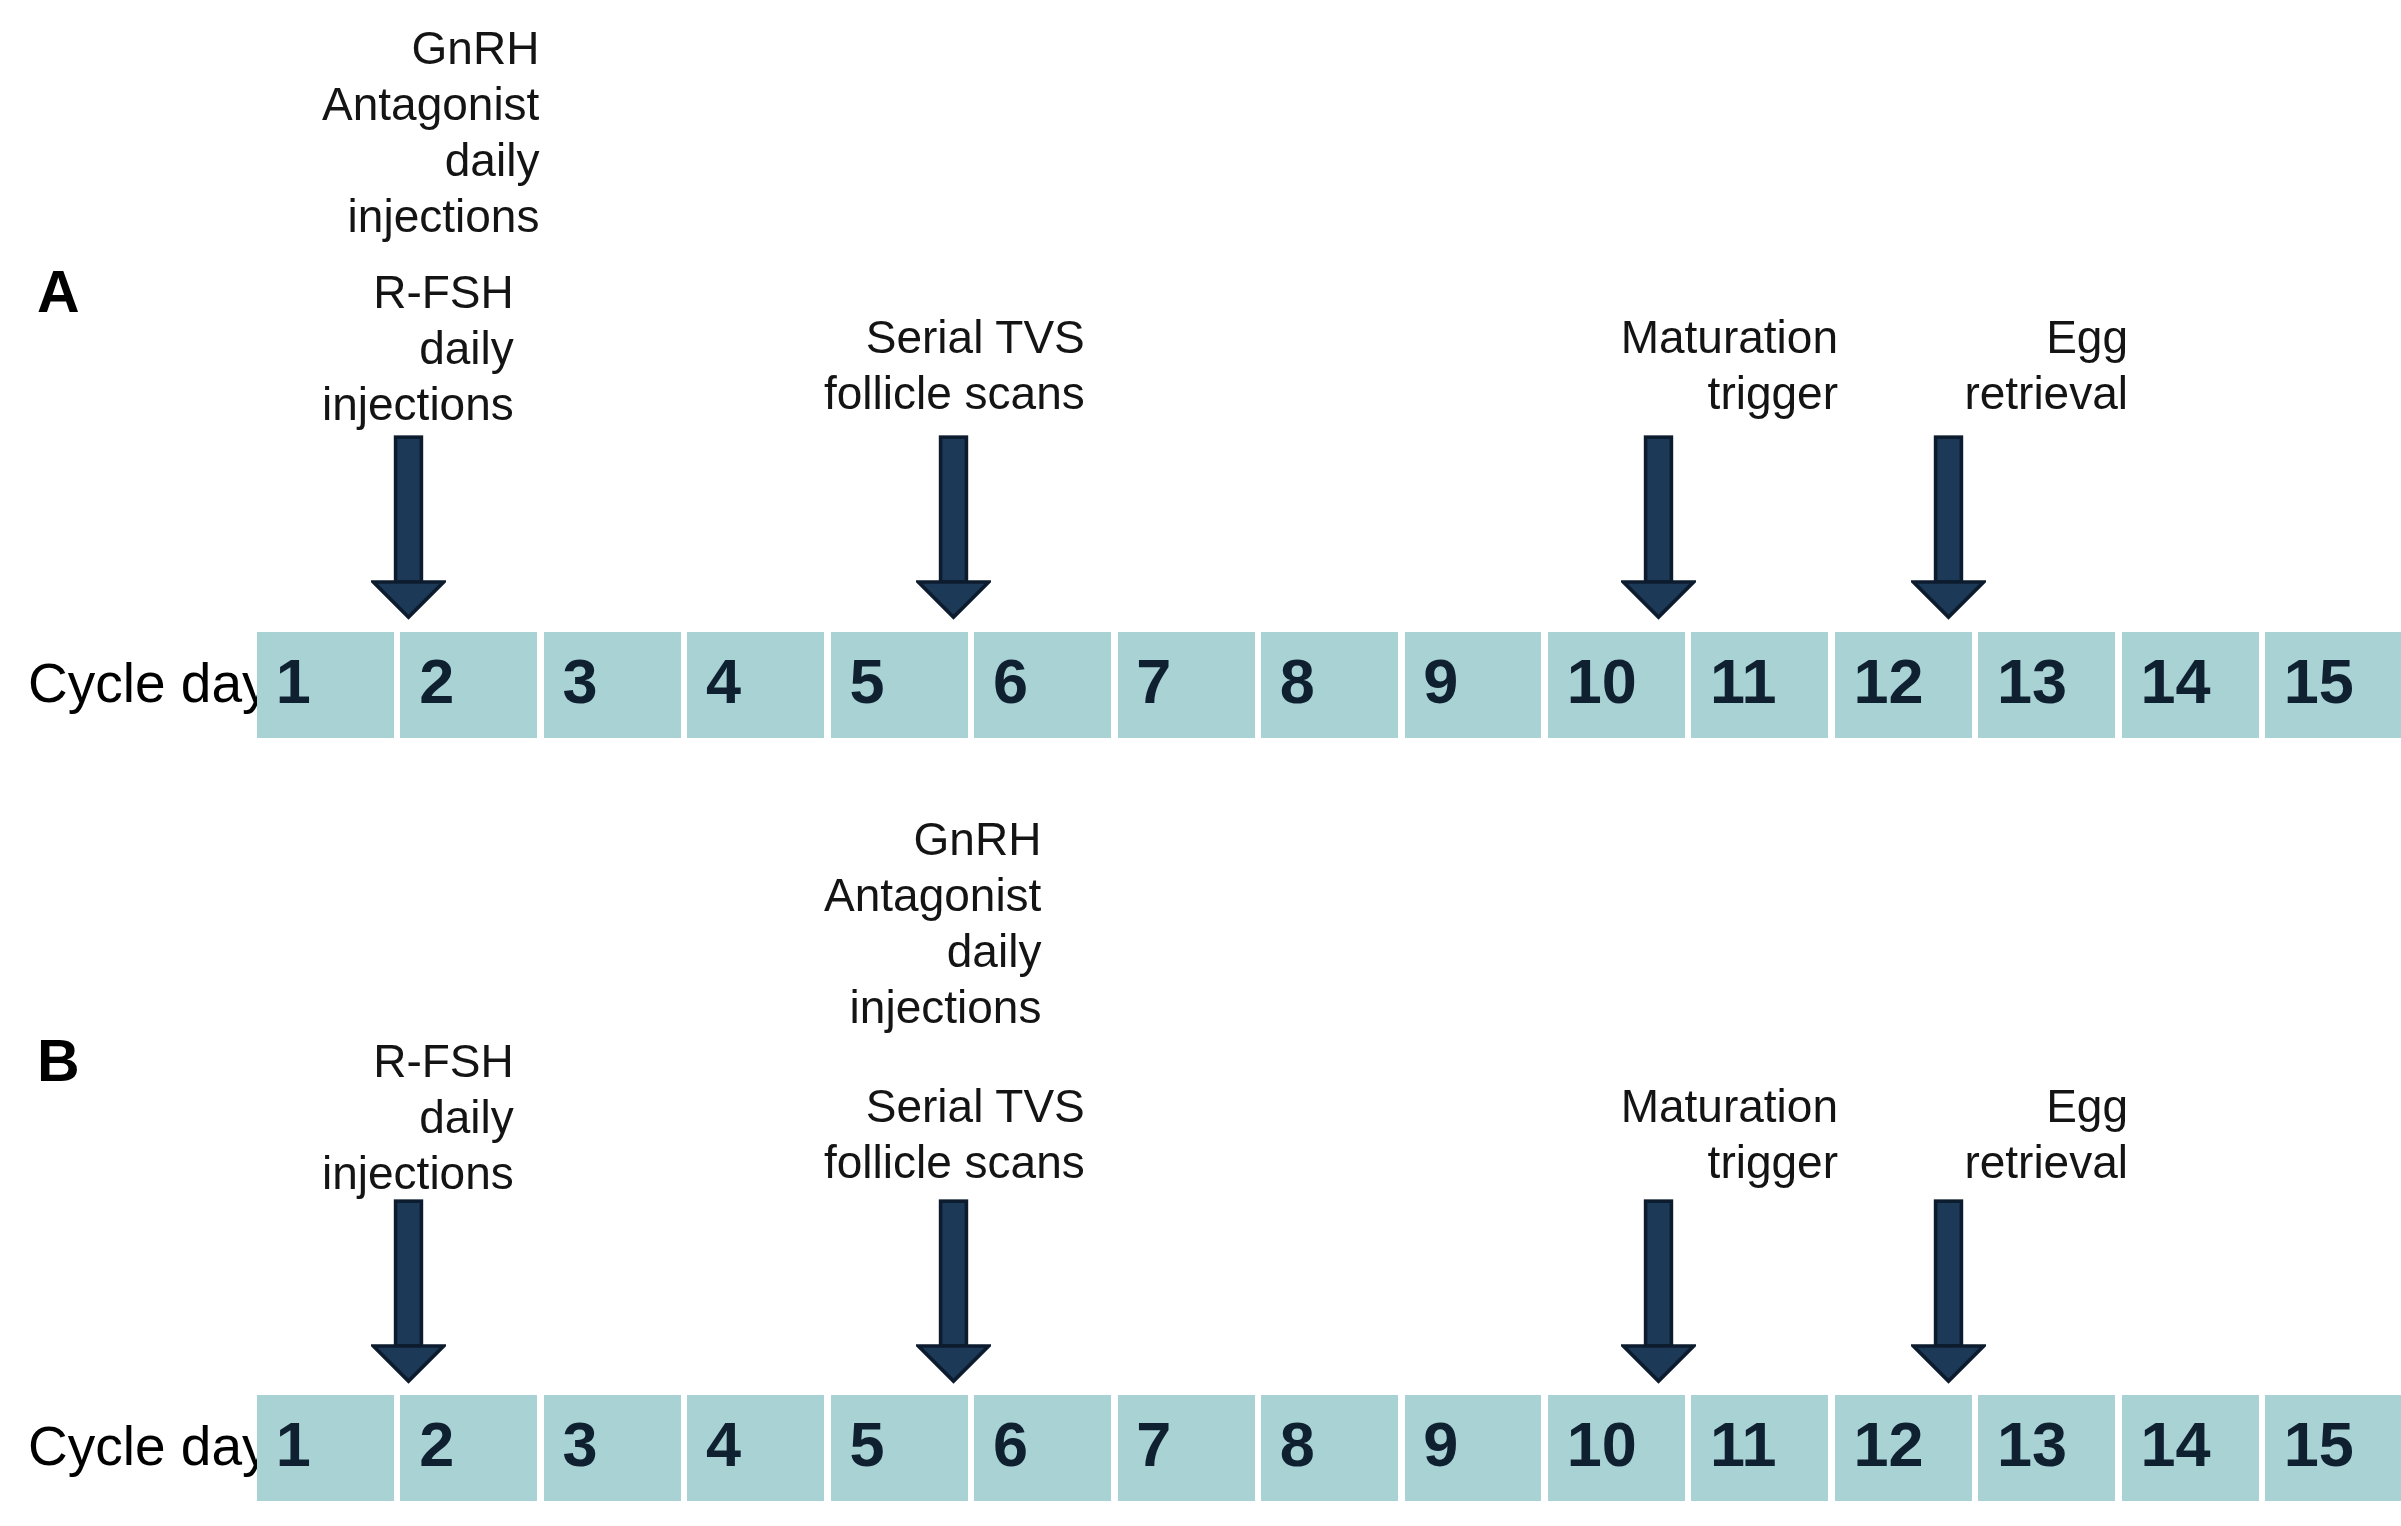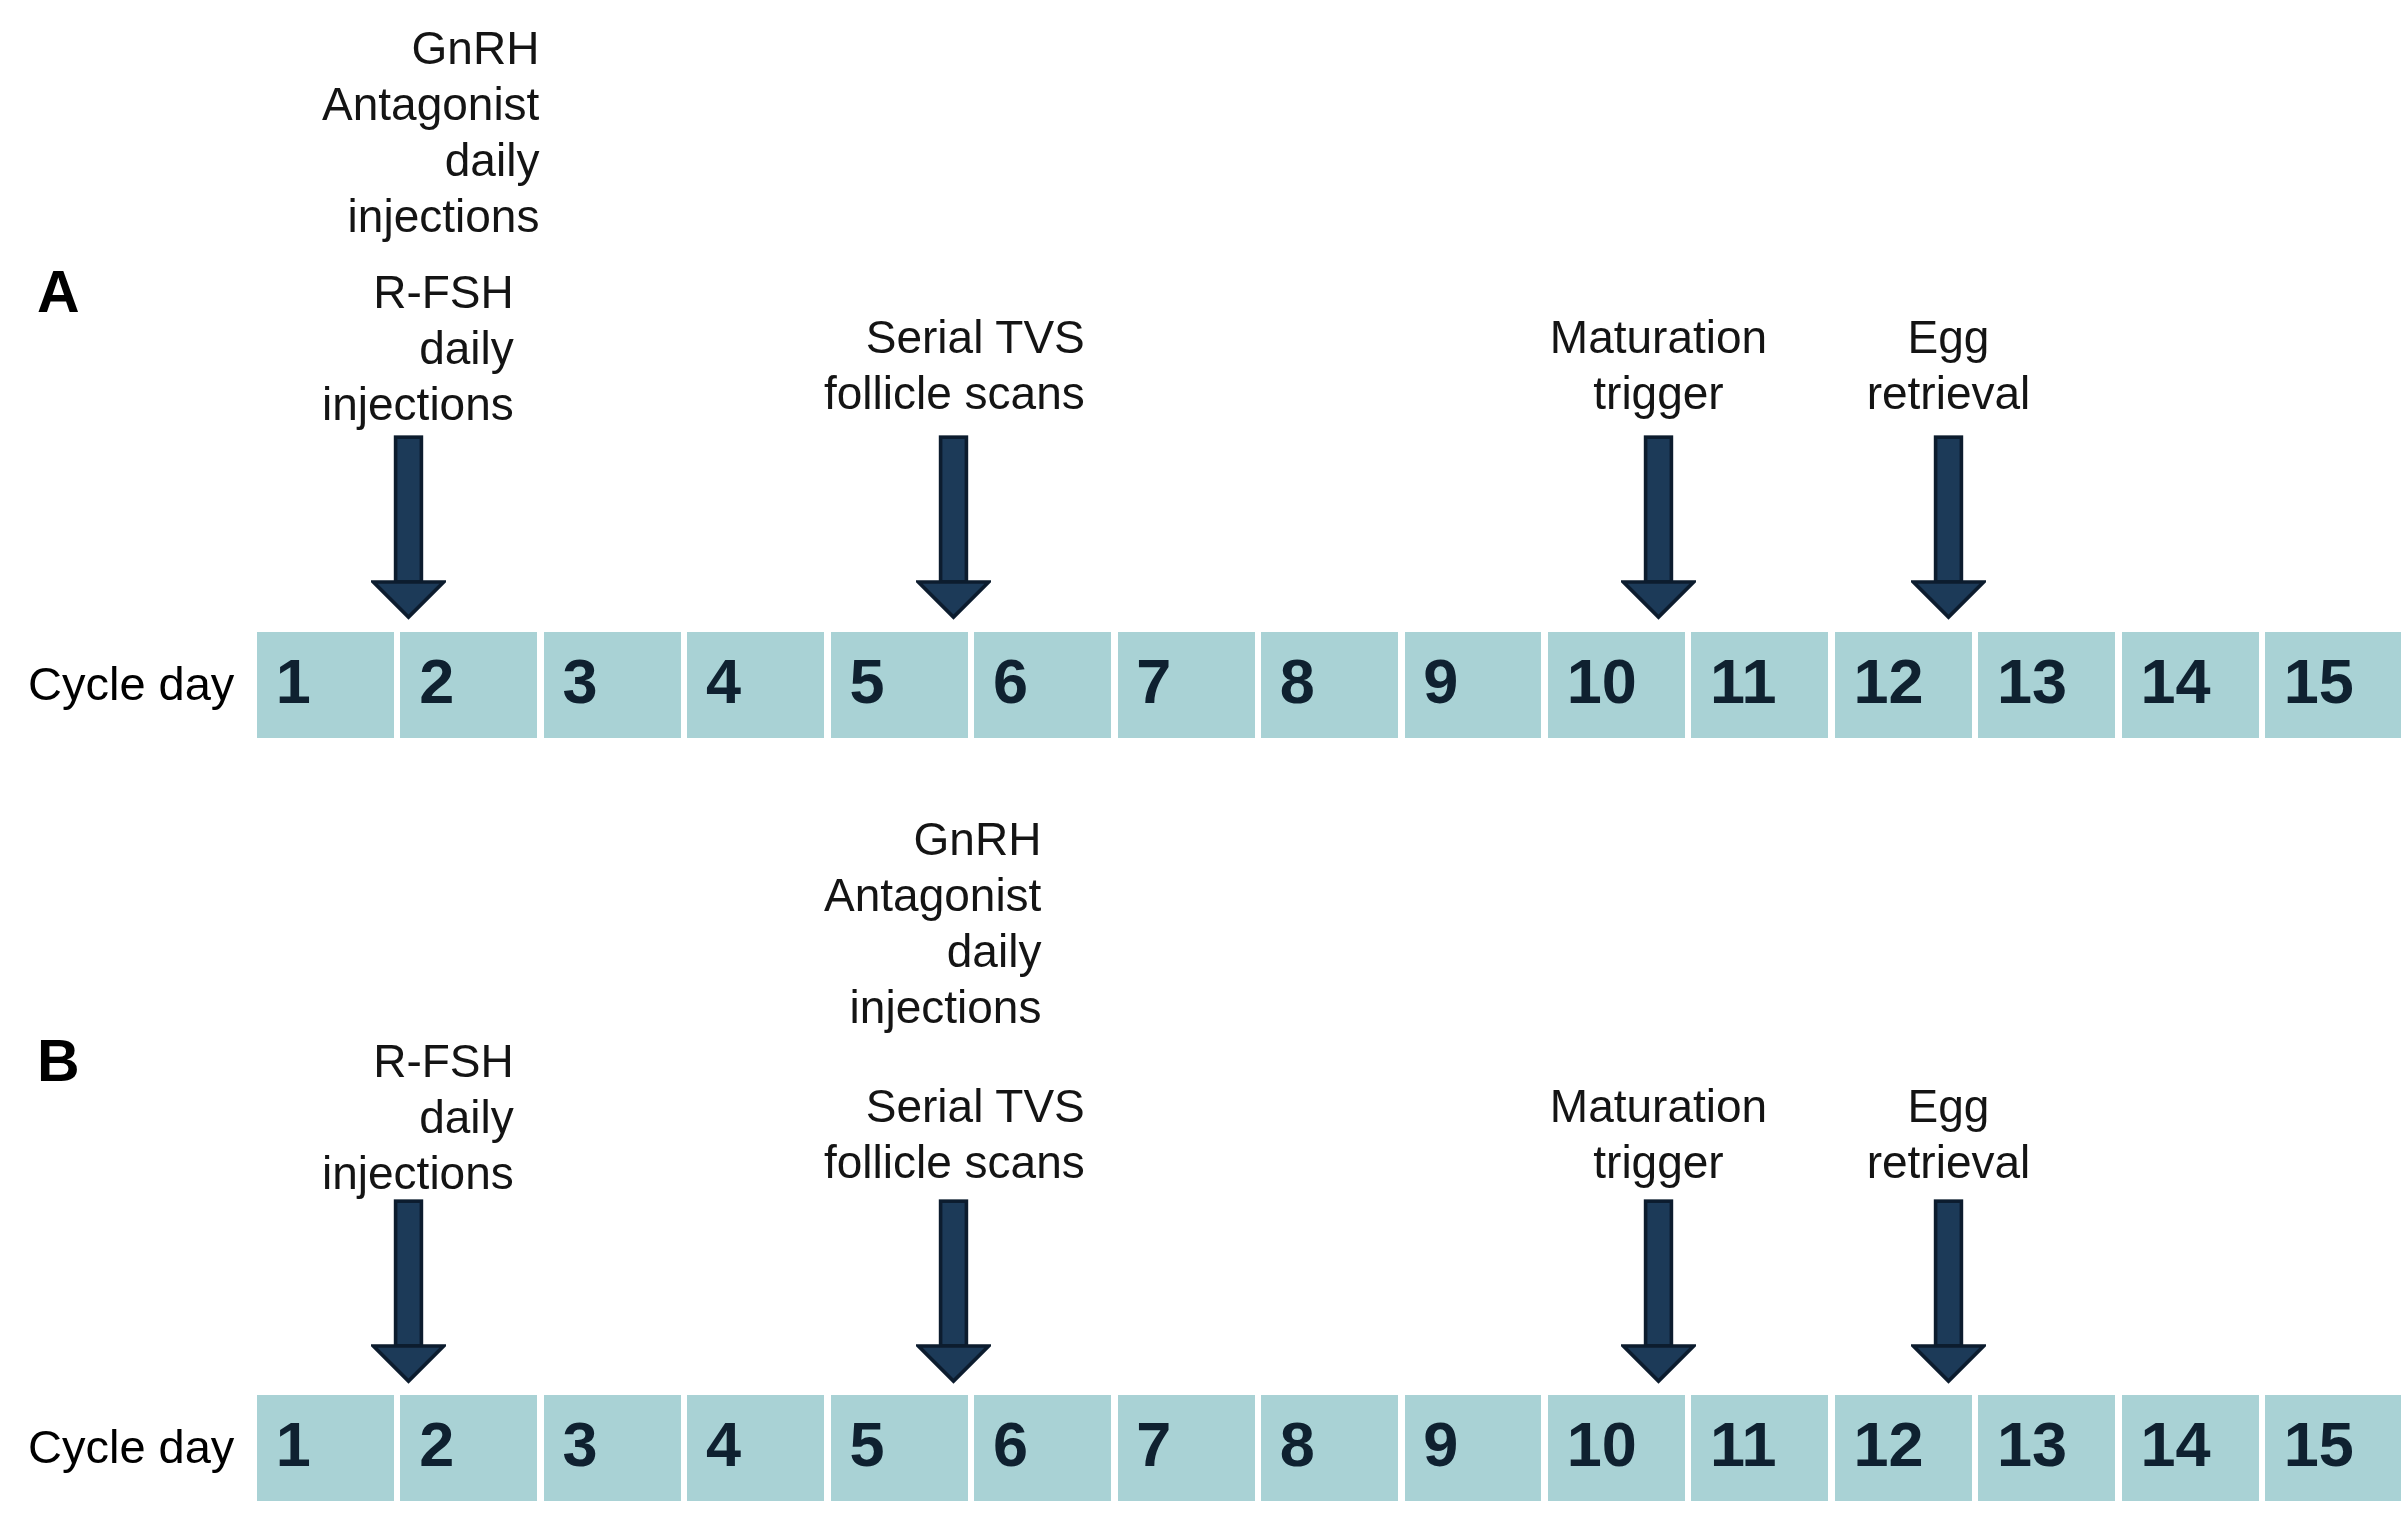--- a/index.html
+++ b/index.html
@@ -18,21 +18,21 @@
 
   
   .ann {
     position: absolute;
     font-size: 46px;
     line-height: 56px;
     color: var(--text, #141414);
     white-space: nowrap;
     text-align: right;
   }
-  .ann.center { text-align: center; }
+  .ann.center { }
 
   .a-gnrh   { left: 322px;  top: 20px;   }
   .a-rfsh   { left: 322px;  top: 264px;  }
   .a-serial { left: 824px; top: 309px;  }
   .a-mat    { left: 1479px; top: 309px;  width: 359px; }
   .a-egg    { left: 1769px; top: 309px;  width: 359px; }
 
   .b-gnrh   { left: 824px; top: 811px; }
   .b-rfsh   { left: 322px;  top: 1033px; }
   .b-serial { left: 824px; top: 1078px; }
@@ -91,21 +91,21 @@
   .cell span {
     font-size: 63px;
     font-weight: bold;
     color: var(--num, #0f2130);
     padding-bottom: 7.2px;
   }
 
   .cycle-label {
     position: absolute;
     left: 28px;
-    font-size: 47px;
+    font-size: 55px;
     line-height: 47px;
     color: #000000;
     white-space: nowrap;
   }
   .cy-a { top: 660px;  }
   .cy-b { top: 1423px; }
 </style>
 </head>
 <body>
 

